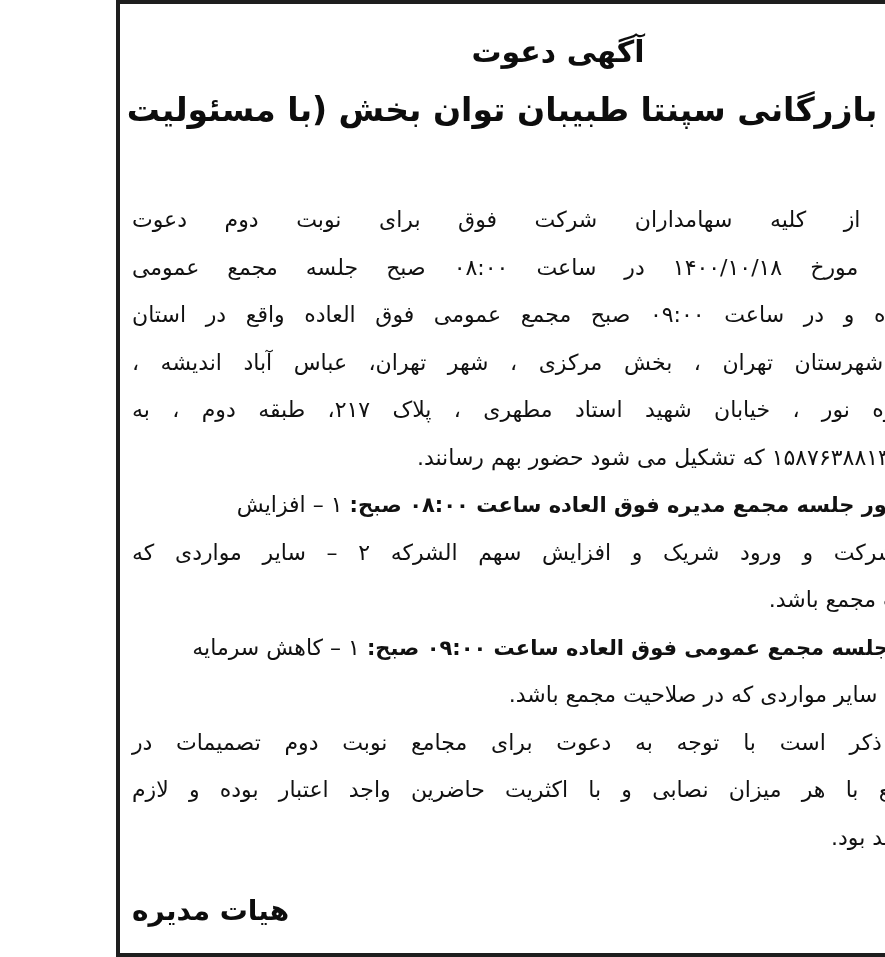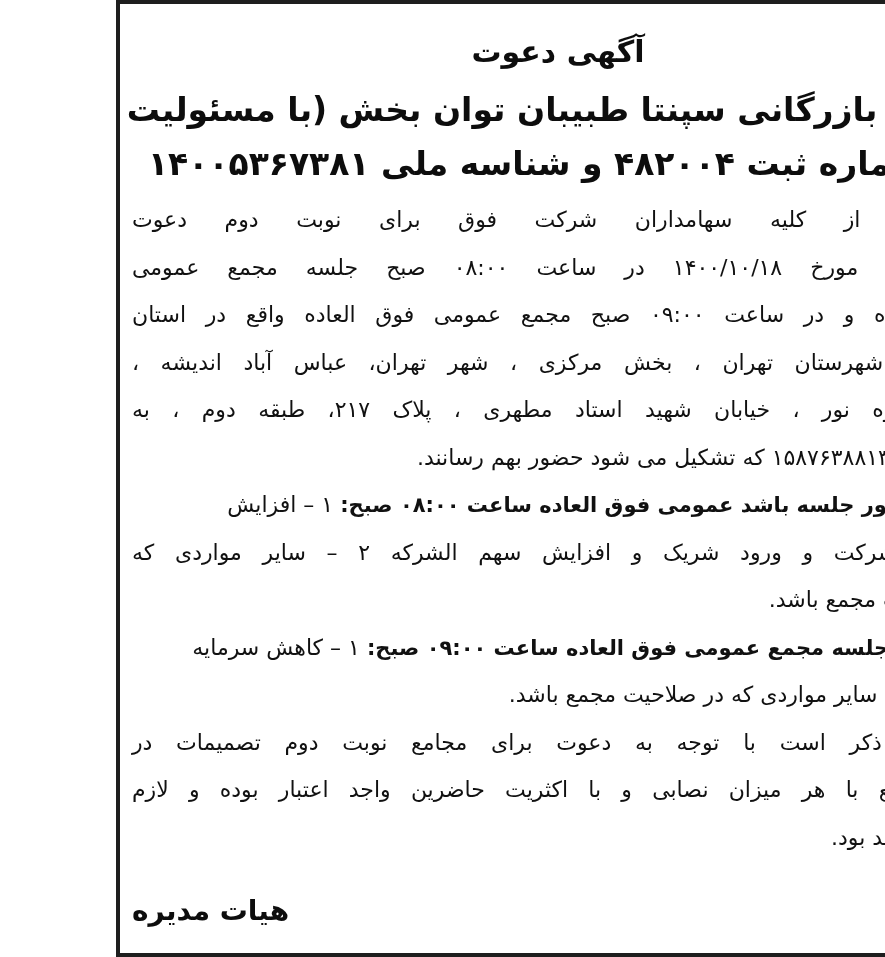--- a/index.html
+++ b/index.html
@@ -95,31 +95,30 @@
       color: #0d0d0d;
     }
   </style>
 </head>
 <body>
 
 <div class="frame">
 
   <div class="header title">آگهی دعوت</div>
   <div class="header company">شرکت بازرگانی سپنتا طبیبان توان بخش (با مسئولیت محدود)</div>
-  <div class="header reg">به شماره ثبت ۴۸۲۰۰۴ و شناسه ملی ۱۴۰۰۵۳۶۷۳۸۱</div>
 
   <div class="body">
     <span class="line justify">بدینوسیله از کلیه سهامداران شرکت فوق برای نوبت دوم دعوت</span>
     <span class="line justify">می شود مورخ ۱۴۰۰/۱۰/۱۸ در ساعت ۰۸:۰۰ صبح جلسه مجمع عمومی</span>
     <span class="line justify">فوق العاده و در ساعت ۰۹:۰۰ صبح مجمع عمومی فوق العاده واقع در استان</span>
     <span class="line justify">تهران ، شهرستان تهران ، بخش مرکزی ، شهر تهران، عباس آباد اندیشه ،</span>
     <span class="line justify">خیابان کوه نور ، خیابان شهید استاد مطهری ، پلاک ۲۱۷، طبقه دوم ، به</span>
     <span class="line">کدپستی : ۱۵۸۷۶۳۸۸۱۳ که تشکیل می شود حضور بهم رسانند.</span>
 
-    <span class="line"><span class="bold">الف)  دستور جلسه باشد عمومی فوق العاده ساعت ۰۸:۰۰ صبح:</span><span> ۱ – افزایش</span></span>
+    <span class="line"><span class="bold">الف)  دستور جلسه مجمع مدیره فوق العاده ساعت ۰۸:۰۰ صبح:</span><span> ۱ – افزایش</span></span>
     <span class="line justify">سرمایه شرکت و ورود شریک و افزایش سهم الشرکه ۲ – سایر مواردی که</span>
     <span class="line">در صلاحیت مجمع باشد.</span>
 
     <span class="line"><span class="bold">ب)  سایر جلسه مجمع عمومی فوق العاده ساعت ۰۹:۰۰ صبح:</span><span> ۱ – کاهش سرمایه</span></span>
     <span class="line">شرکت ۲ – سایر مواردی که در صلاحیت مجمع باشد.</span>
 
     <span class="line justify">لازم به ذکر است با توجه به دعوت برای مجامع نوبت دوم تصمیمات در</span>
     <span class="line justify">این مجامع با هر میزان نصابی و با اکثریت حاضرین واجد اعتبار بوده و لازم</span>
     <span class="line">الاجرا خواهد بود.</span>
   </div>

